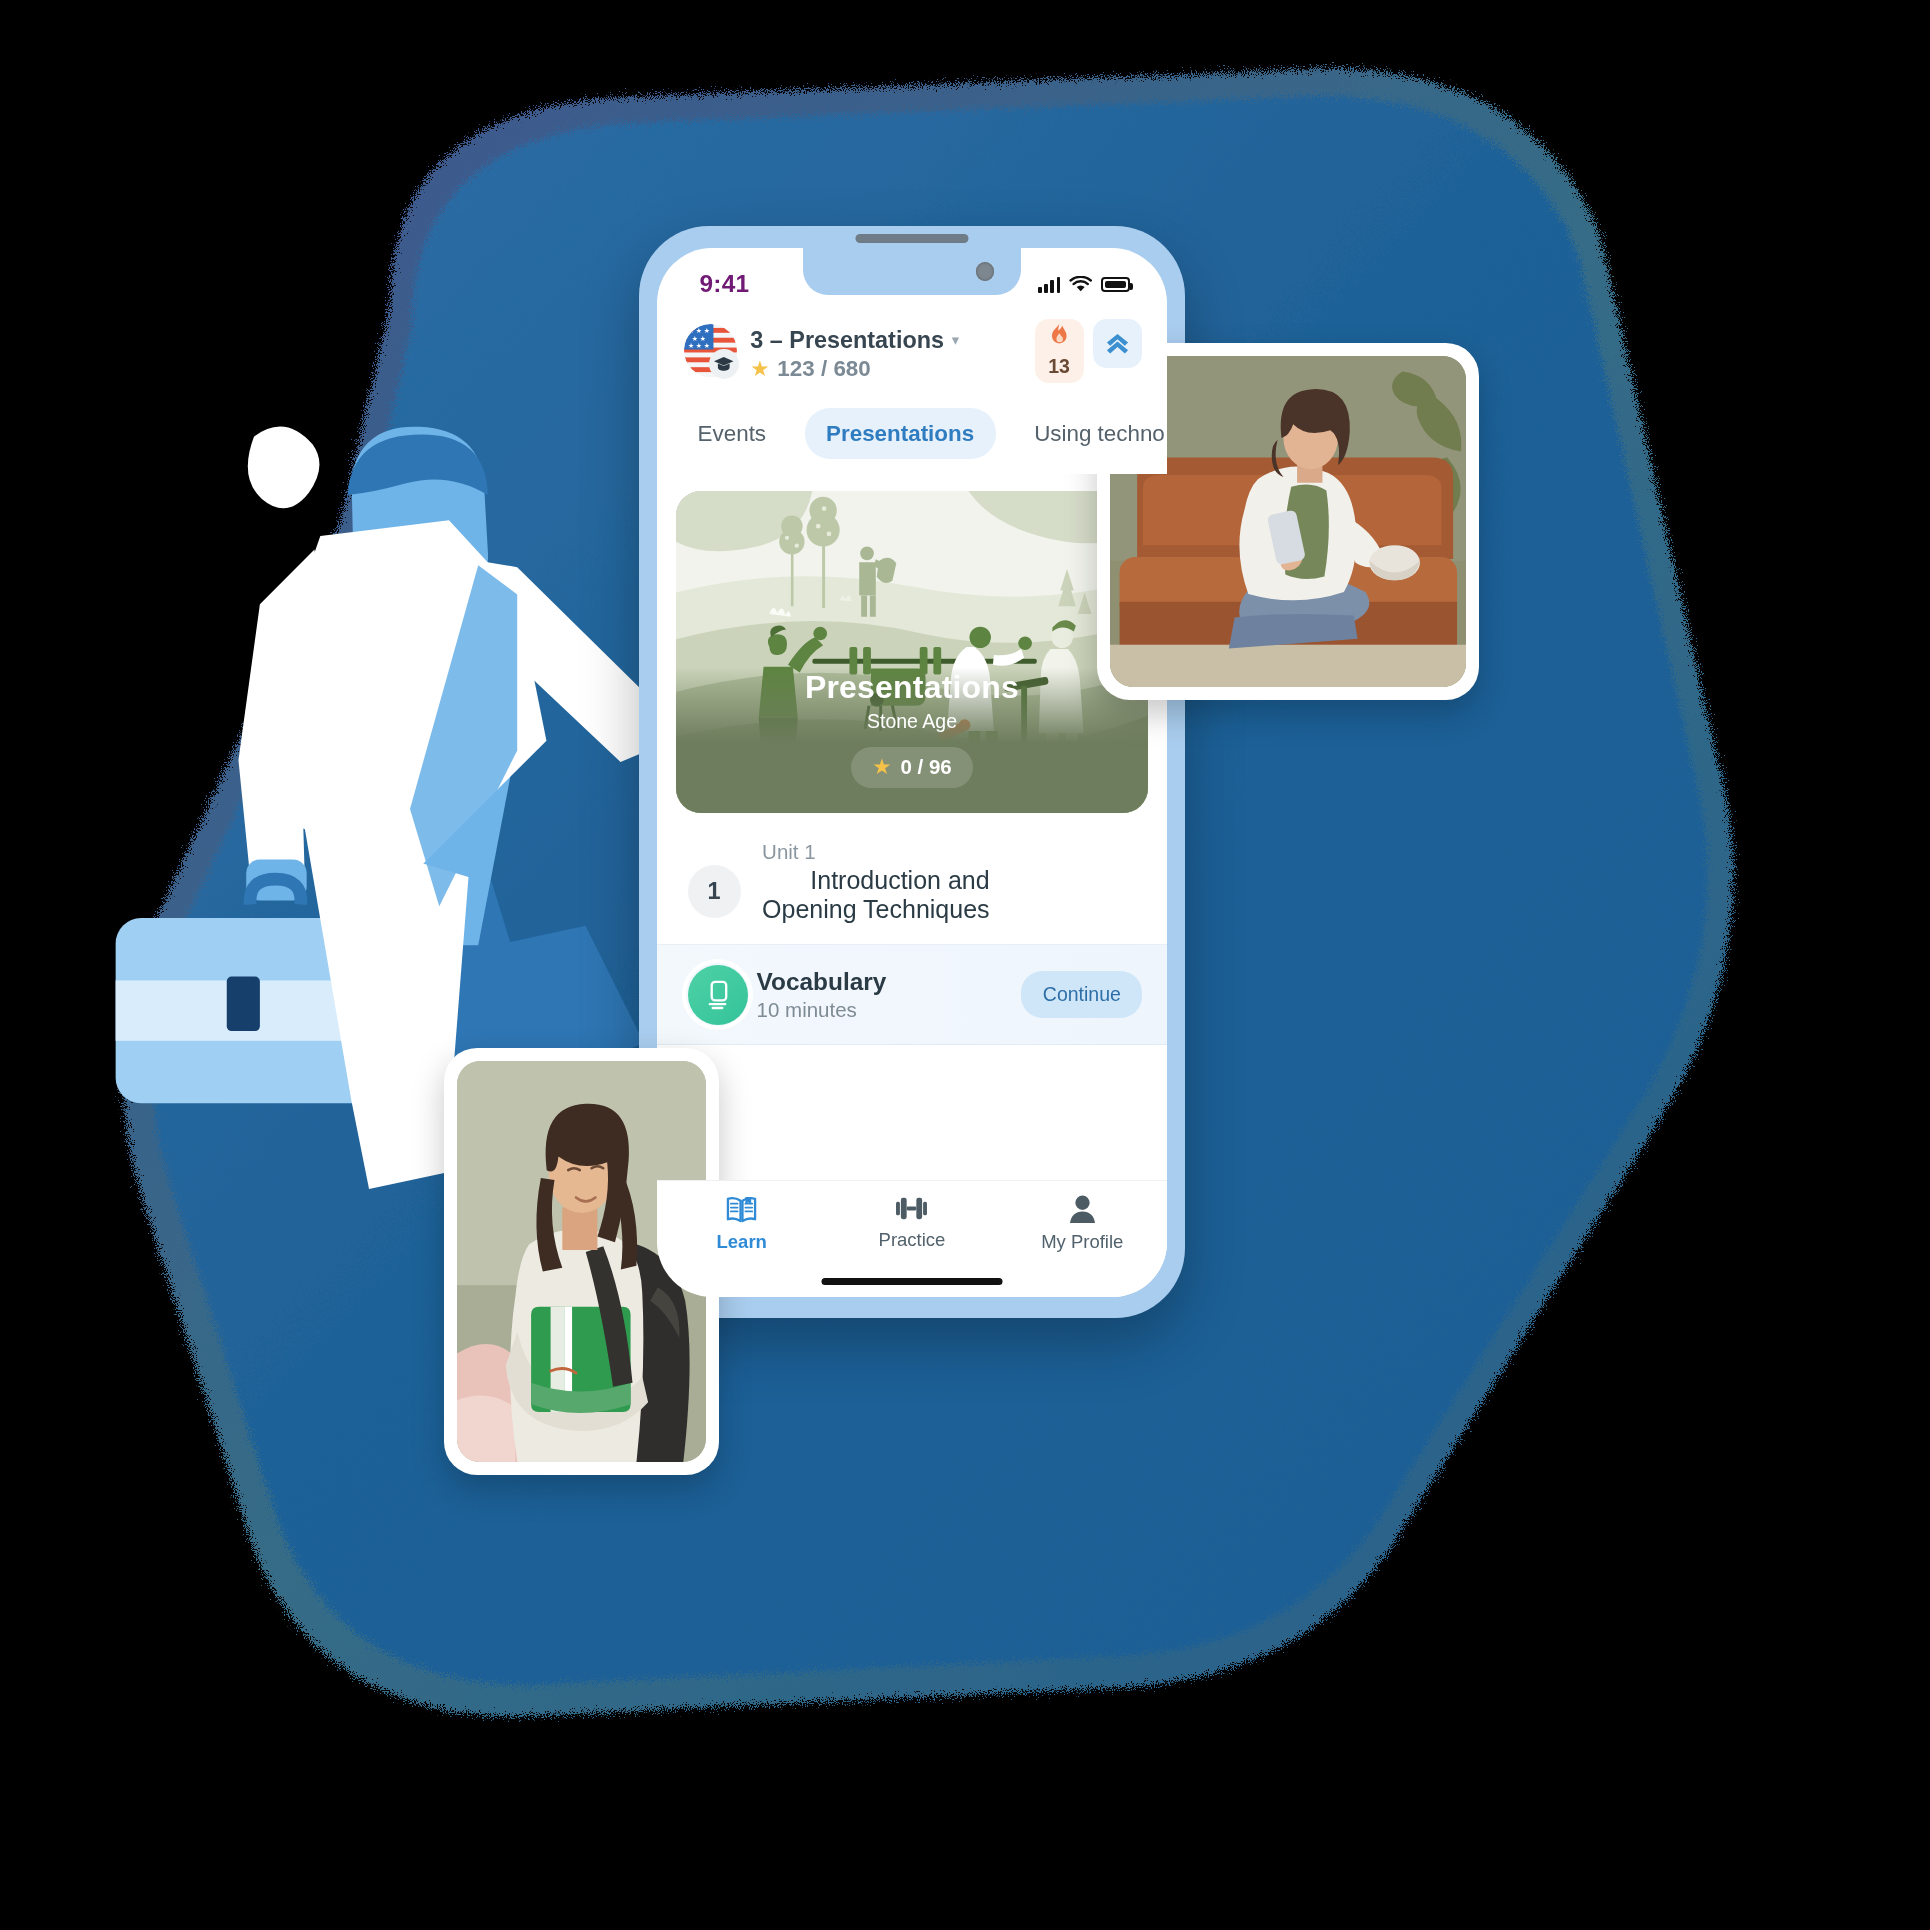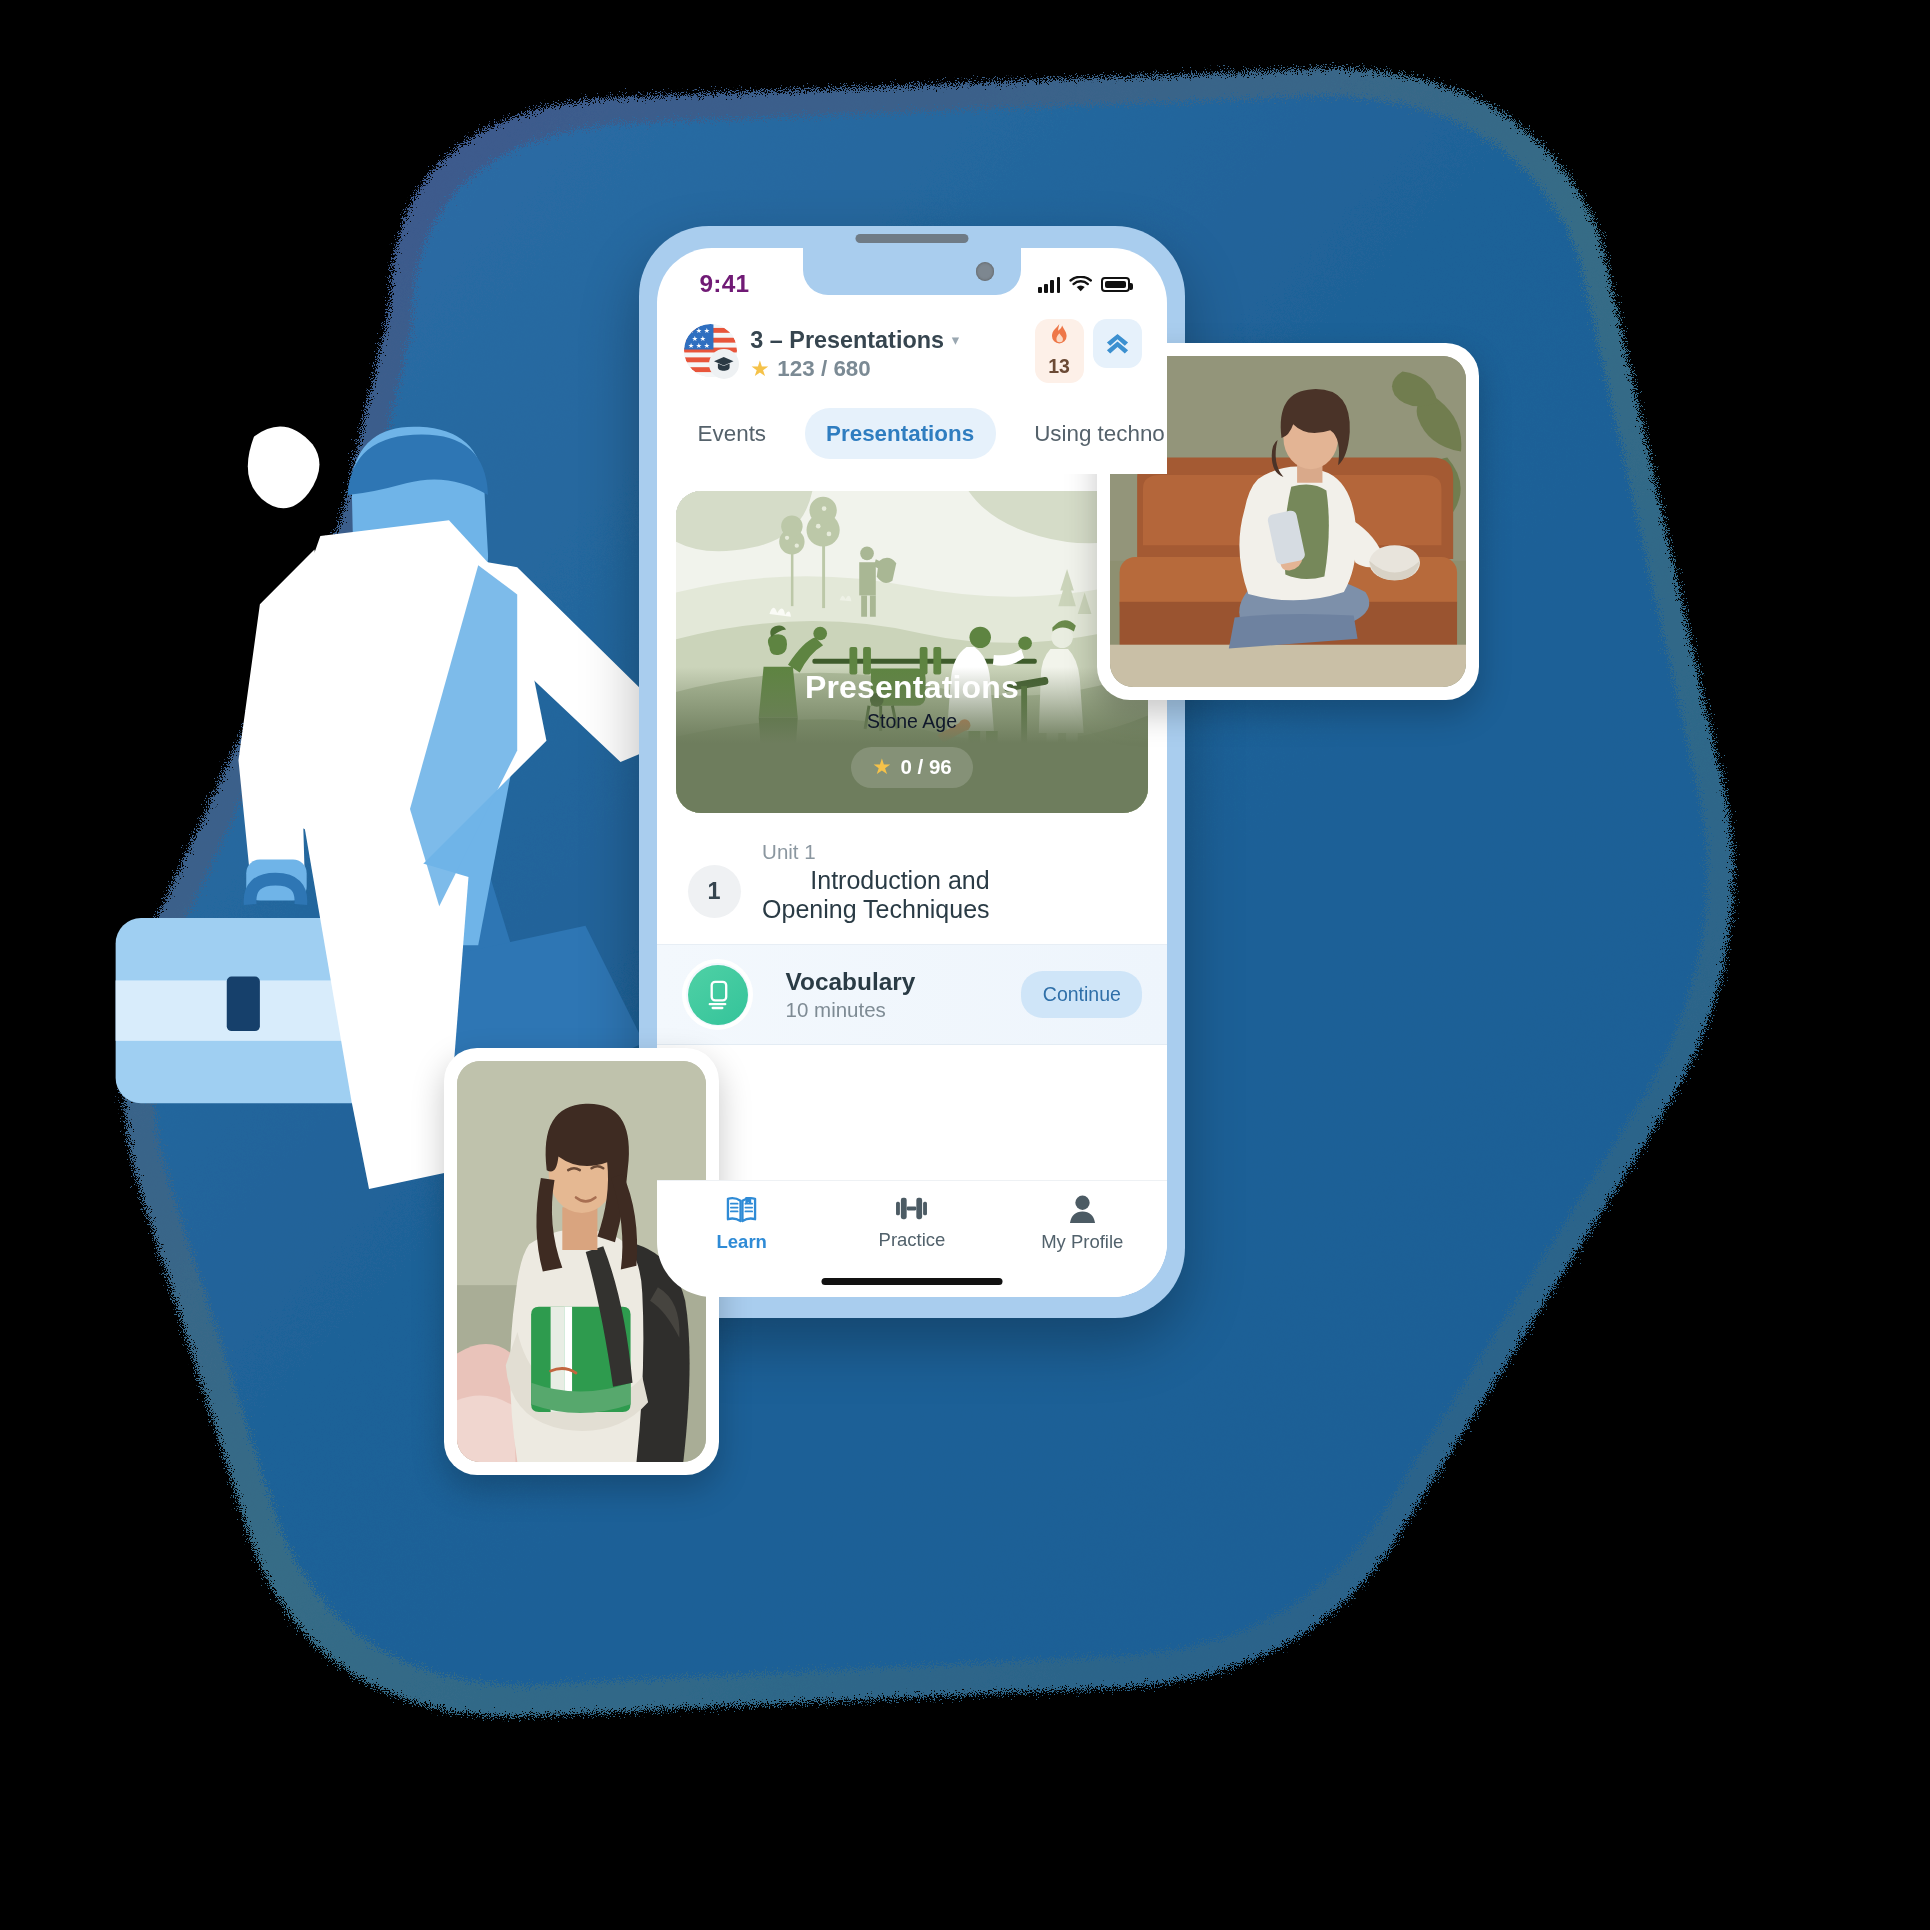--- a/index.html
+++ b/index.html
@@ -126,41 +126,41 @@
   }
   .hero svg.scene{ position:absolute; inset:0; width:100%; height:100%; }
   .hero-fade{
     position:absolute; left:0; right:0; bottom:0; height:146px;
     background:linear-gradient(to bottom, rgba(110,125,93,0) 0%, #6E7D5D 52%);
   }
   .hero-txt{
     position:absolute; left:0; right:0; bottom:25px; text-align:center; color:#fff;
   }
   .hero-title{ font-size:32px; font-weight:700; letter-spacing:0.2px; }
-  .hero-sub{ font-size:19.5px; margin-top:3.9px; color:#0f172a; font-weight:400; }
+  .hero-sub{ font-size:19.5px; margin-top:3.9px; color:#ffffff; font-weight:400; }
   .hero-badge{
     display:inline-flex; align-items:center; gap:8.8px; margin-top:13.7px;
     background:rgba(255,255,255,.16); border-radius:21.5px; padding:7.8px 21.5px;
   }
   .hero-badge .star{ font-size:21.5px; color:#F5C249; }
   .hero-badge .val{ font-size:20.5px; font-weight:700; color:#fff; }
 
   
   .unit-row{ display:flex; align-items:flex-start; gap:21.5px; padding:27px 25px 19.5px 31px; }
   .unit-num{
     width:53px; height:53px; border-radius:50%; background:#EFF1F3;
     display:flex; align-items:center; justify-content:center;
     font-size:23.4px; font-weight:700; color:#36454f; flex:0 0 auto; margin-top:25px;
   }
   .unit-label{ font-size:20.5px; color:#8b97a0; }
   .unit-title{ font-size:25px; font-weight:400; color:#2a3b45; line-height:1.17; margin-top:2px;text-align:right; }
 
   
   .lesson{
-    position:relative; display:flex; align-items:center; gap:38px;
+    position:relative; display:flex; align-items:center; gap:9px;
     padding:19.5px 25px 19.5px 31px; background:linear-gradient(to right,#F3F8FD,#EEF5FC);
     border-top:1px solid #e7eef5;
   }
   .lesson-ico-wrap{ position:relative; width:60px; height:60px; flex:0 0 auto; }
   .lesson-ring{
     position:absolute; inset:-5.9px; border-radius:50%; border:4.9px solid #ffffff;
   }
   .lesson-ico{
     position:absolute; inset:0; border-radius:50%;
     background:linear-gradient(140deg,#4FD1A5,#34C39A);

